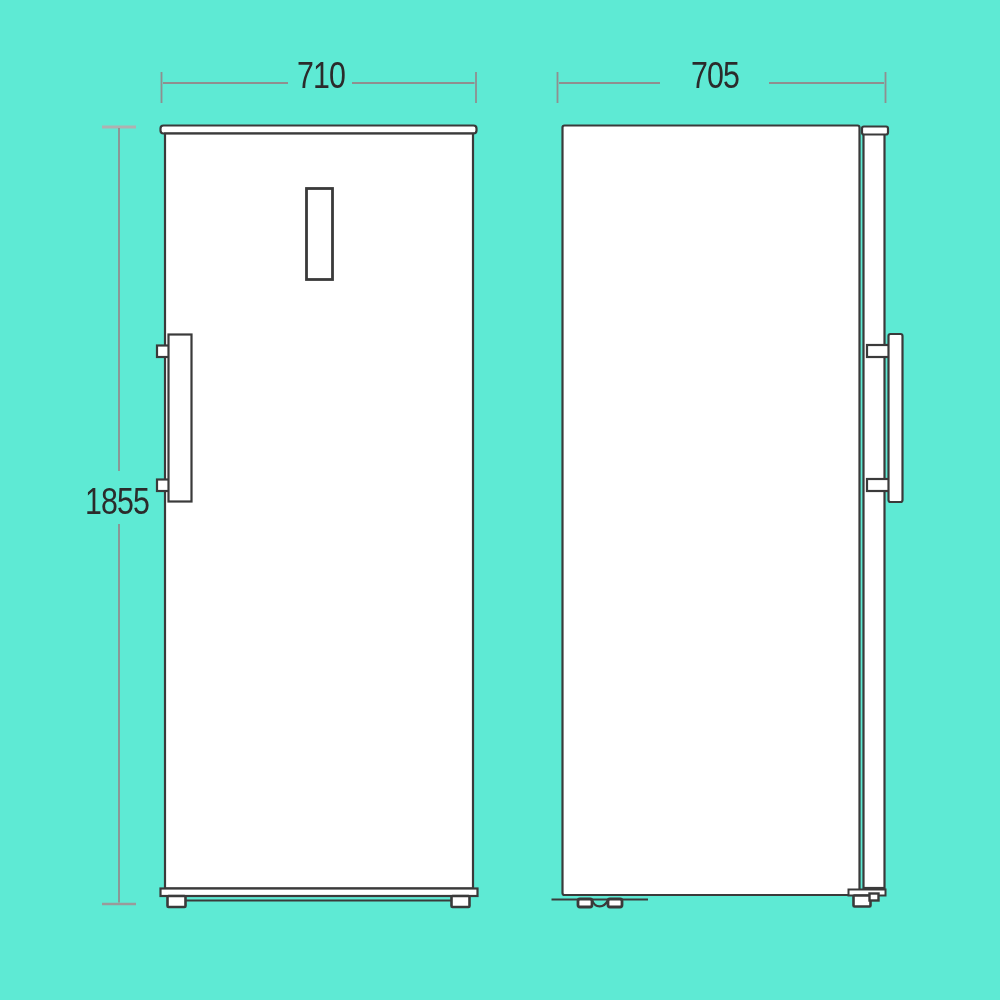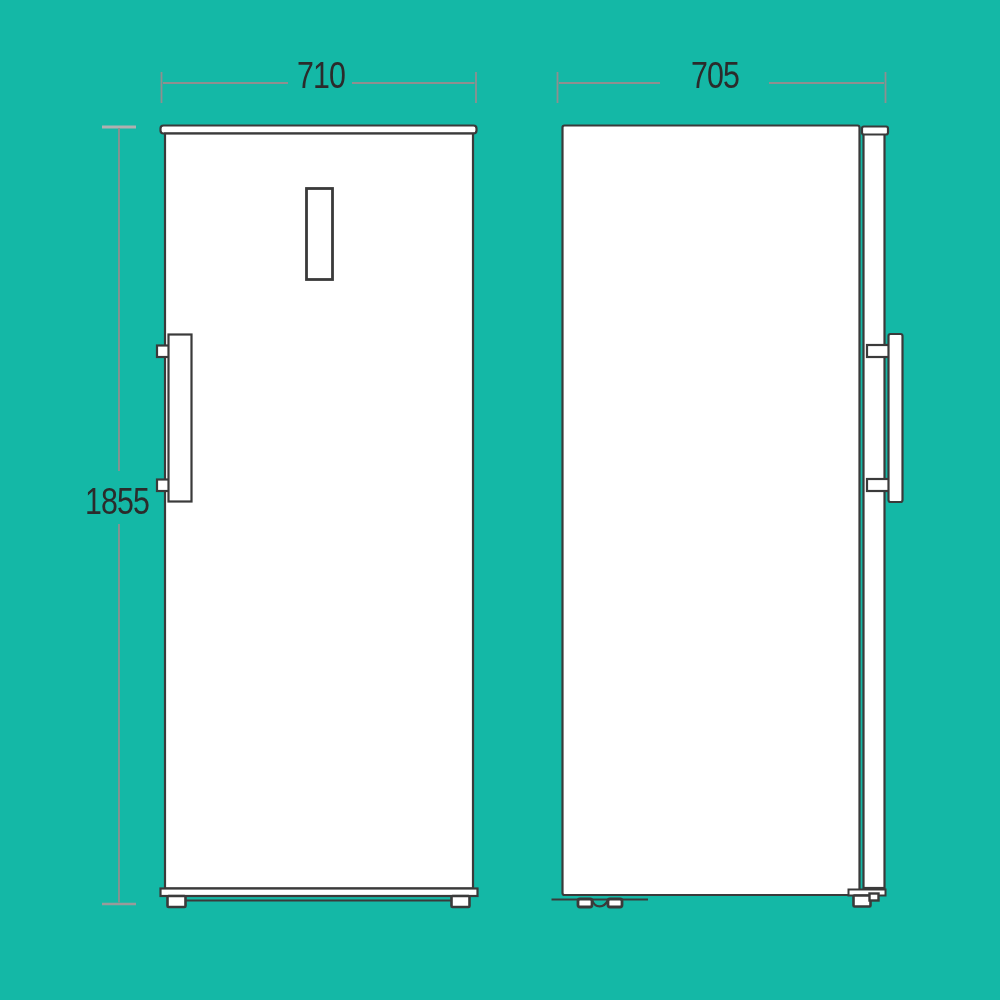--- a/index.html
+++ b/index.html
@@ -1,20 +1,20 @@
 <!DOCTYPE html>
 <html><head>
 <meta charset="utf-8">
 <style>
   html,body{margin:0;padding:0;}
   body{background:#ffffff;font-family:"Liberation Sans", sans-serif;}
   .canvas{
     position:relative;
     width:1000px;height:1000px;
-    background:#14b8a6;
+    background:#5eead4;
     overflow:hidden;
   }
   .drawing-svg{position:absolute;left:0;top:0;width:1000px;height:1000px;}
   .dim-label{
     position:absolute;
     width:120px;
     text-align:center;
     font-size:37px;
     line-height:37px;
     letter-spacing:-1px;

